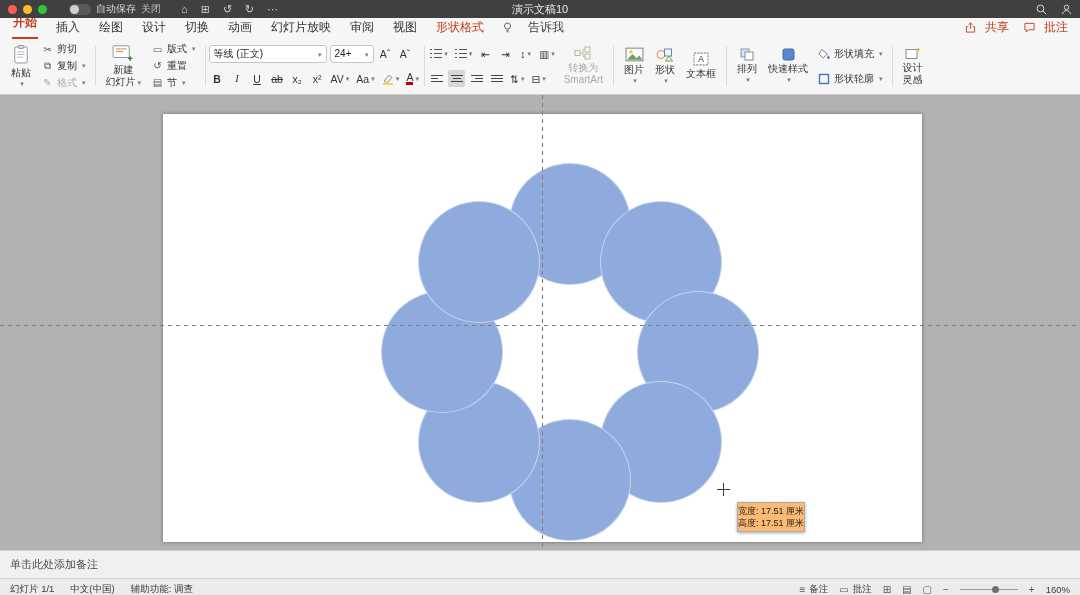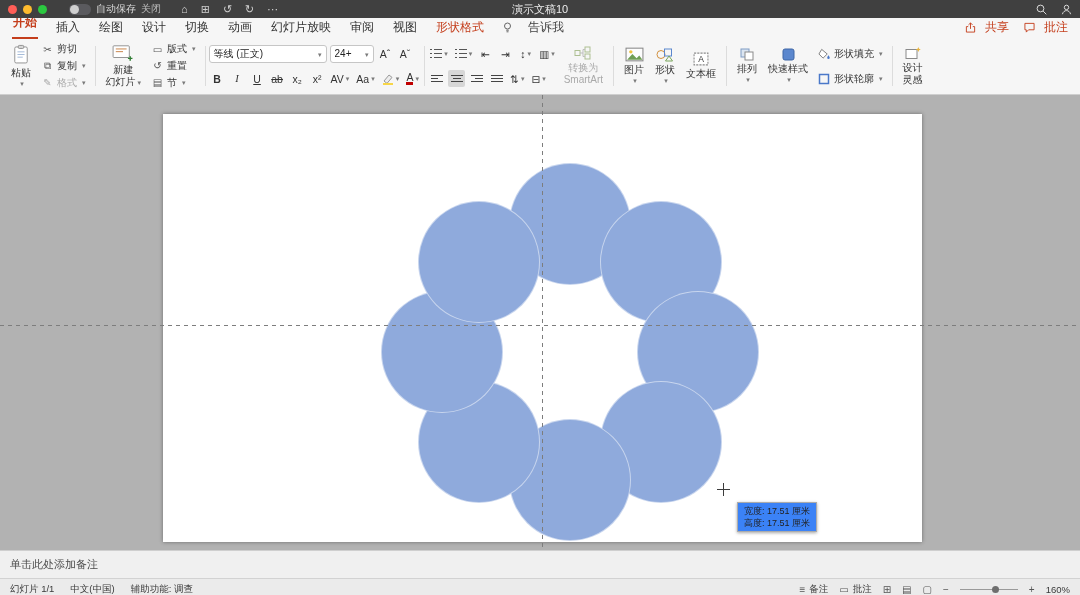--- a/index.html
+++ b/index.html
@@ -67,22 +67,22 @@
   .slide{position:absolute;left:163px;top:19px;width:759px;height:428px;background:#fff;
     box-shadow:0 0 4px rgba(0,0,0,.4);overflow:hidden;}
   .shape-circle{position:absolute;border-radius:50%;border:1px solid rgba(255,255,255,.5);}
   .guide-v{position:absolute;left:542px;top:0;bottom:0;width:1px;
     background:repeating-linear-gradient(to bottom,#7d7d7d 0 4px,transparent 4px 8px);}
   .guide-h{position:absolute;top:230px;left:0;right:0;height:1px;
     background:repeating-linear-gradient(to right,#7d7d7d 0 4px,transparent 4px 8px);}
   .crosshair{position:absolute;left:717px;top:388px;width:13px;height:13px;}
   .crosshair .ch-h{position:absolute;top:6px;left:0;width:13px;height:1px;background:#3c3c3c;}
   .crosshair .ch-v{position:absolute;left:6px;top:0;width:1px;height:13px;background:#3c3c3c;}
-  .size-tooltip{position:absolute;left:737px;top:407px;background:#3b82f6;border:1px solid #ababab;
-    box-shadow:0 1px 3px rgba(0,0,0,.35);font-size:9px;color:#222;padding:2px 6px;line-height:1.35;white-space:nowrap;text-align:right;}
+  .size-tooltip{position:absolute;left:737px;top:407px;background:#fdba74;border:1px solid #ababab;
+    box-shadow:0 1px 3px rgba(0,0,0,.35);font-size:9px;color:#222;padding:2px 0;line-height:1.35;white-space:nowrap;text-align:right;}
 
   
   .notes{height:28px;background:#f0f0f0;border-top:1px solid #cfcfcf;display:flex;align-items:center;
     padding:0 10px;font-size:11px;color:#4a4a4a;}
   .statusbar{height:22px;background:#ebebeb;border-top:1px solid #d2d2d2;display:flex;align-items:center;
     padding:0 10px;font-size:9.5px;color:#3a3a3a;gap:16px;}
   .sb-item{display:flex;align-items:center;gap:4px;white-space:nowrap;}
   .sb-right{margin-left:auto;display:flex;align-items:center;gap:11px;}
   .sb-ico{font-size:10px;color:#555;}
   .zoomline{width:58px;height:1px;background:#9a9a9a;position:relative;display:inline-block;}

